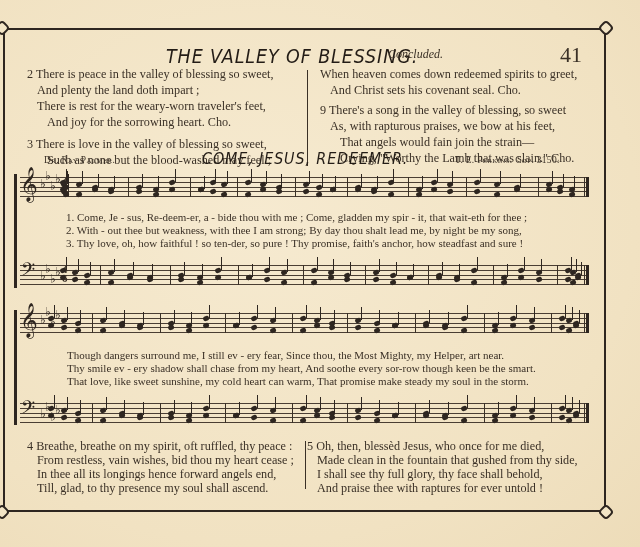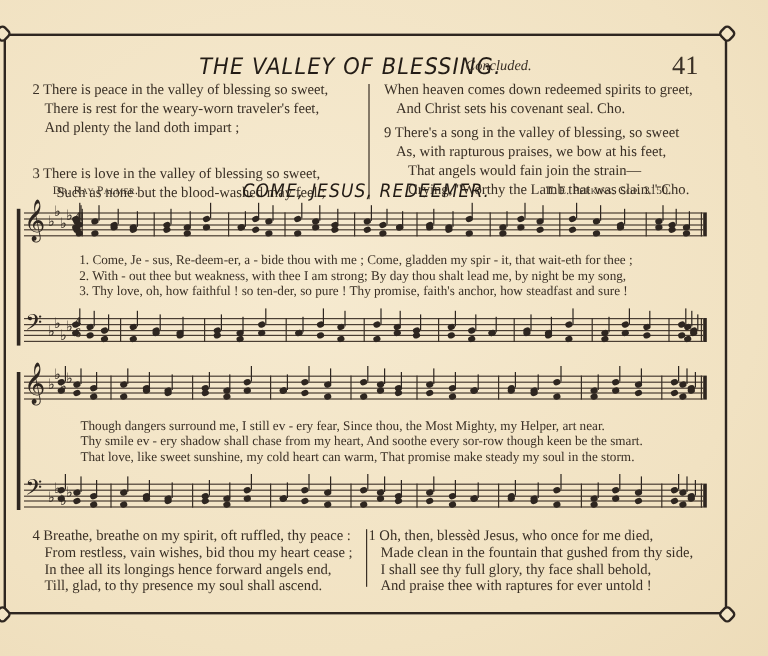--- a/index.html
+++ b/index.html
@@ -48,22 +48,23 @@
   <div class="corner" style="left:600px;top:22px;"></div>
   <div class="corner" style="left:-4px;top:506px;"></div>
   <div class="corner" style="left:600px;top:506px;"></div>
 
   <div class="abs title" style="left:166px;top:45px;">THE VALLEY OF BLESSING.</div>
   <div class="abs concl" style="left:388px;top:47px;">Concluded.</div>
   <div class="abs pnum" style="left:560px;top:42px;">41</div>
 
   <div class="abs verse" style="left:27px;top:66px;">
     <div>2 There is peace in the valley of blessing so sweet,</div>
+    <div style="padding-left:10px">And plenty the land doth impart ;</div>
     <div style="padding-left:10px">There is rest for the weary-worn traveler's feet,</div>
-    <div style="padding-left:10px">And plenty the land doth impart ;</div>
+    <div style="padding-left:20px">And joy for the sorrowing heart.  Cho.</div>
   </div>
   <div class="abs verse" style="left:27px;top:136px;">
     <div>3 There is love in the valley of blessing so sweet,</div>
     <div style="padding-left:20px">Such as none but the blood-washed may feel ;</div>
   </div>
 
   <div class="vdiv" style="left:307px;top:70px;height:96px;"></div>
 
   <div class="abs verse" style="left:320px;top:66px;">
     <div>When heaven comes down redeemed spirits to greet,</div>
@@ -529,18 +530,18 @@
   </div>
 
   <div class="abs verse" style="left:27px;top:439px;line-height:14px;">
     <div>4 Breathe, breathe on my spirit, oft ruffled, thy peace :</div>
     <div style="padding-left:10px">From restless, vain wishes, bid thou my heart cease ;</div>
     <div style="padding-left:10px">In thee all its longings hence forward angels end,</div>
     <div style="padding-left:10px">Till, glad, to thy presence my soul shall ascend.</div>
   </div>
   <div class="vdiv" style="left:305px;top:441px;height:48px;"></div>
   <div class="abs verse" style="left:307px;top:439px;line-height:14px;">
-    <div>1 Oh, then, blessèd Jesus, who once for me died,</div>
+    <div>5 Oh, then, blessèd Jesus, who once for me died,</div>
     <div style="padding-left:10px">Made clean in the fountain that gushed from thy side,</div>
     <div style="padding-left:10px">I shall see thy full glory, thy face shall behold,</div>
     <div style="padding-left:10px">And praise thee with raptures for ever untold !</div>
   </div>
 </div>
 
 </body></html>

